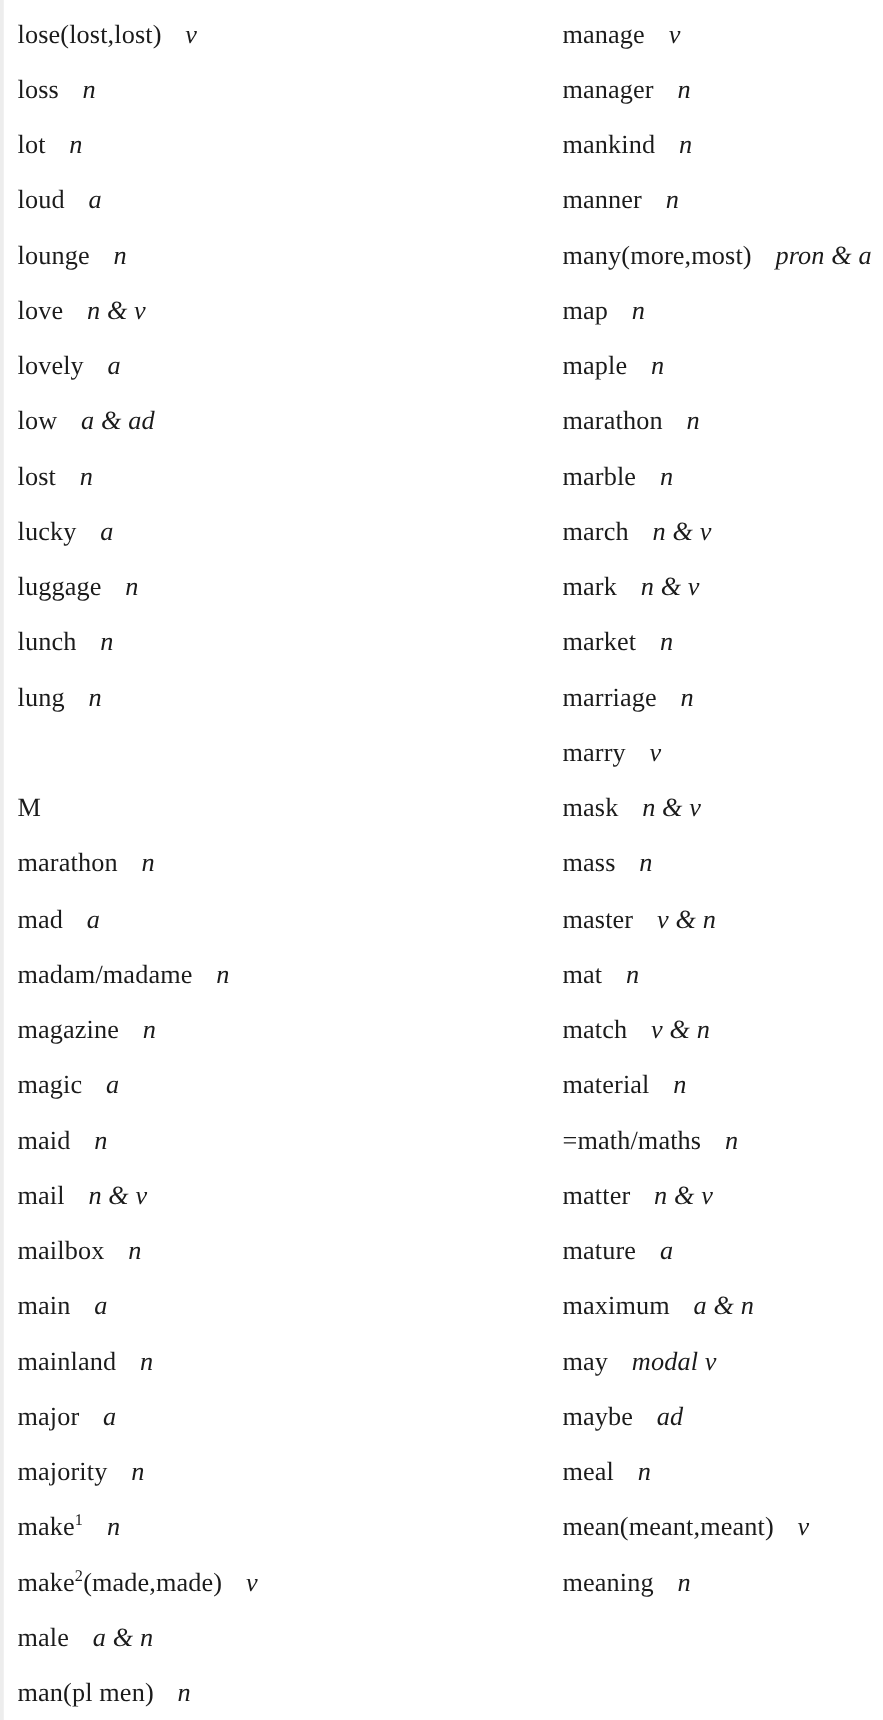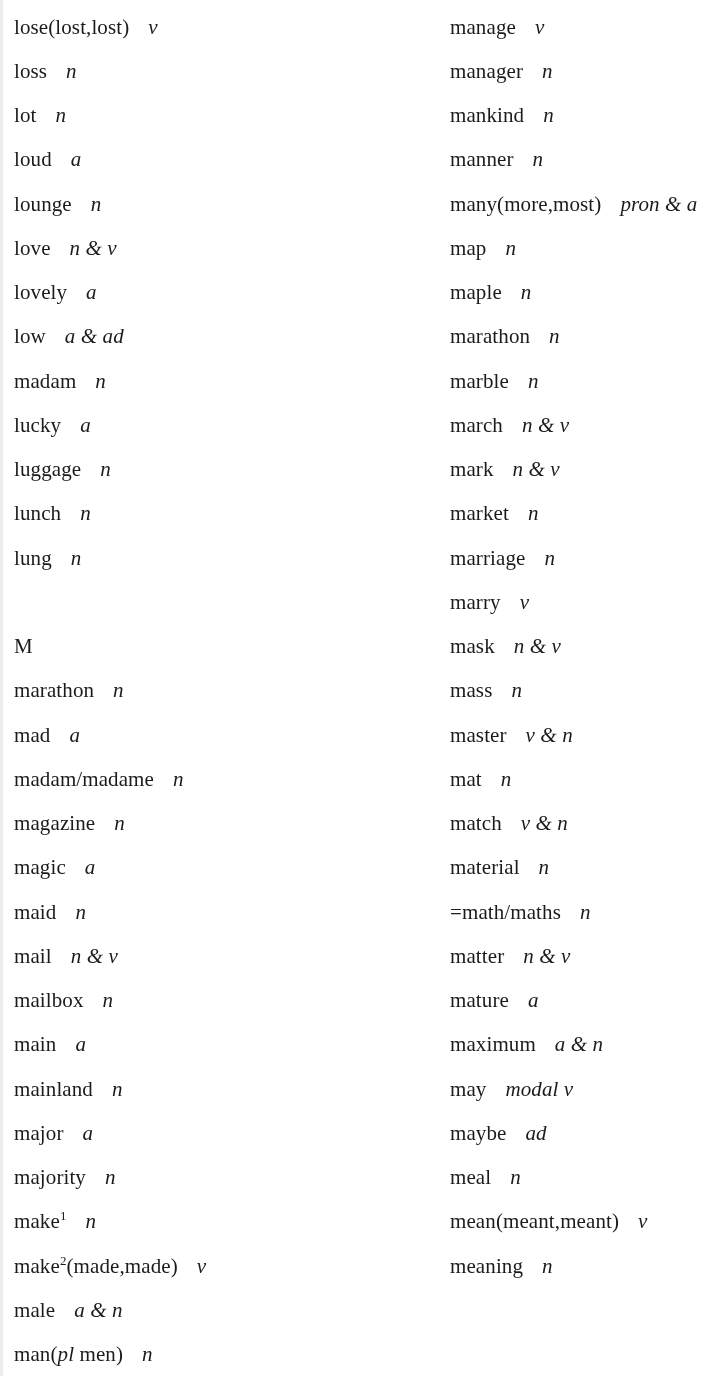--- a/index.html
+++ b/index.html
@@ -48,21 +48,20 @@
   }
   .entry .word sup {
     font-size: 13px;
     line-height: 0;
   }
   .entry .pos {
     font-style: italic;
     margin-left: 19px;
   }
   .entry .it {
-    font-style: italic;
   }
 </style>
 </head>
 <body style="background: rgb(255, 255, 255); color: rgb(27, 27, 27);">
 
 <div class="edge-strip" style="background: rgb(237, 237, 237);"></div>
 
 <main class="page">
   <section class="col col-left">
       <div class="entry">
@@ -91,21 +90,21 @@
       </div>
       <div class="entry">
         <span class="word">lovely</span>
         <span class="pos">a</span>
       </div>
       <div class="entry">
         <span class="word">low</span>
         <span class="pos">a &amp; ad</span>
       </div>
       <div class="entry">
-        <span class="word">madam</span>
+        <span class="word">lost</span>
         <span class="pos">n</span>
       </div>
       <div class="entry">
         <span class="word">lucky</span>
         <span class="pos">a</span>
       </div>
       <div class="entry">
         <span class="word">luggage</span>
         <span class="pos">n</span>
       </div>

